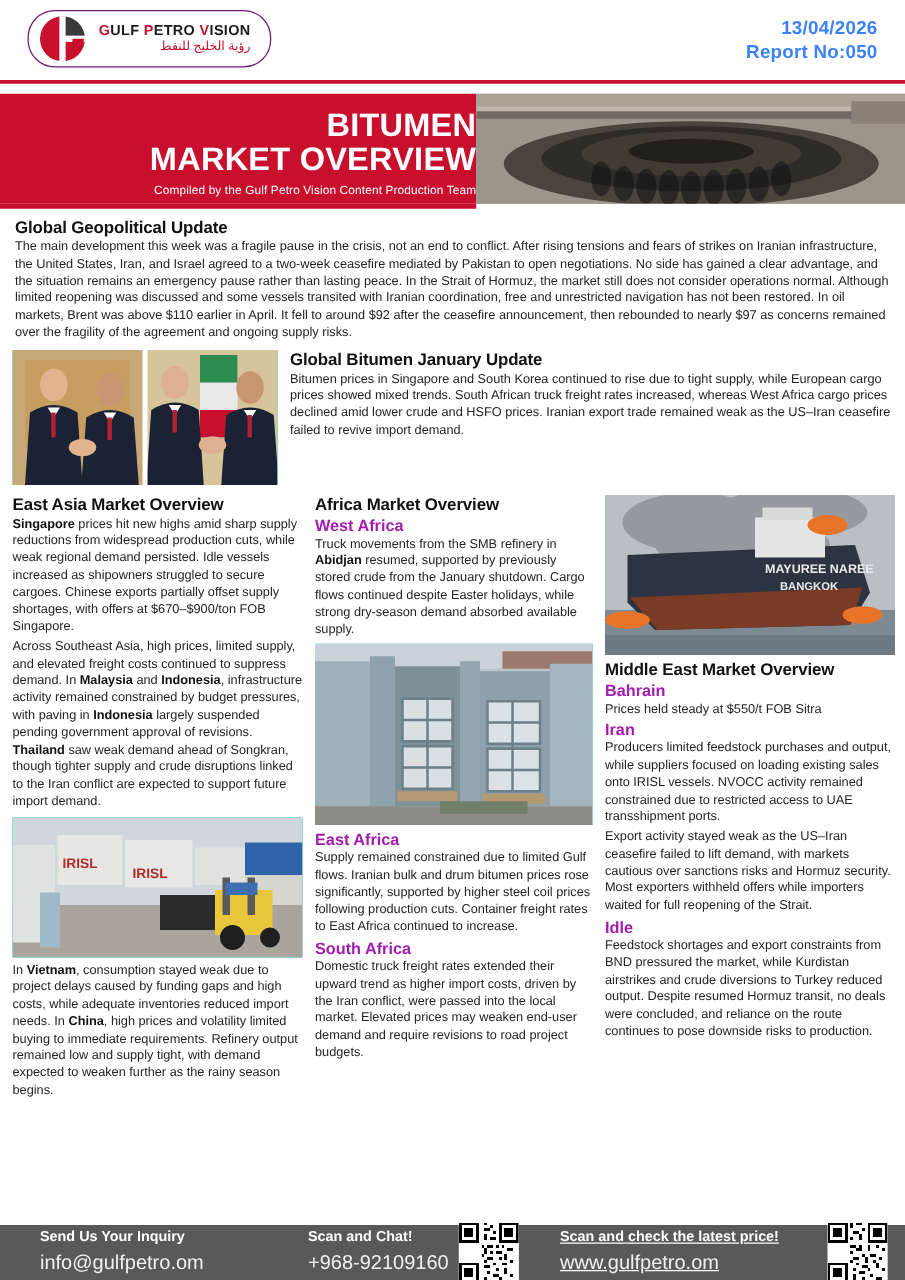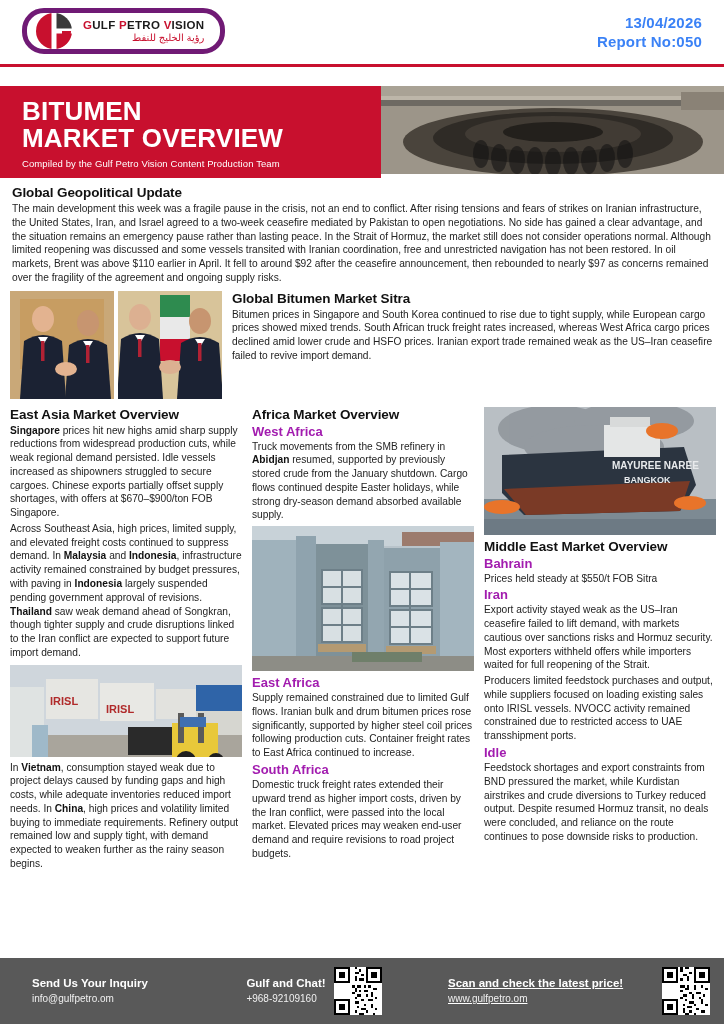--- a/index.html
+++ b/index.html
@@ -26,21 +26,21 @@
     display: flex;
     align-items: flex-start;
     justify-content: space-between;
   }
   .logo-wrap { display: flex; align-items: center; gap: 6px; }
   .logo-mark {
     position: relative;
     width: 42px; height: 42px;
   }
   .logo-badge {
-    border: 5px solid #701a75;
+    border: 1px solid #701a75;
     border-radius: 22px;
     padding: 4px 16px 4px 6px;
     display: flex;
     align-items: center;
     gap: 8px;
     height: 46px;
   }
   .logo-text-block { line-height: 1.05; }
   .logo-en {
     font-size: 11.5px;
@@ -73,21 +73,22 @@
   .hr-red {
     height: 3px;
     background: #c8102e;
     margin: 2px 0 0 0;
   }
 
   
   .banner {
     display: flex;
     height: 88px;
-    margin-top: 19px;
+    margin-top: 8px;
+    text-align: right;
   }
   .banner-left {
     background: #c8102e;
     flex: 0 0 381px;
     padding: 12px 0 0 22px;
     color: #fff;
     position: relative;
   }
   .banner-title {
     font-size: 26px;
@@ -159,39 +160,39 @@
     display: flex;
     gap: 10px;
     margin-top: 8px;
     align-items: flex-start;
   }
   .col { width: 228px; }
   .col-1 { width: 232px; }
   .col-2 { width: 222px; }
   .col-3 { width: 232px; }
 
-  .photo-forklift { width: 232px; height: 92px; margin: 5px 0 4px 0; }
+  .photo-forklift { width: 232px; height: 112px; margin: 5px 0 4px 0; }
   .photo-containers { width: 222px; height: 145px; margin: 4px 0 4px 0; }
   .photo-ship { width: 232px; height: 128px; margin: 0 0 4px 0; }
 
   
   .footer {
     position: absolute;
     left: 0; right: 0; bottom: 0;
-    height: 66px;
+    height: 44px;
     background: #595959;
     display: flex;
     align-items: center;
     color: #fff;
     padding: 0 14px;
   }
   .foot-block { display: flex; align-items: center; }
   .foot-txt { line-height: 1.45; }
   .foot-title { font-size: 11.5px; font-weight: bold; }
-  .foot-val { font-size: 10px; color: #f0f0f0; }
+  .foot-val { font-size: 16px; color: #f0f0f0; }
   .qr {
     width: 48px; height: 48px;
     background: #fff;
     margin-left: 8px;
     position: relative;
     overflow: hidden;
   }
   .f1 { margin-left: 18px; width: 218px; }
   .f2 { margin-left: 0px; width: 205px; }
   .f3 { margin-left: 0px; flex: 1; justify-content: flex-start; }
@@ -299,21 +300,21 @@
               <rect x="76" y="54" width="3.5" height="18"></rect>
             <rect x="128" y="48" width="3.5" height="18"></rect>
               <rect x="188" y="52" width="3.5" height="18"></rect>
           </g>
           <ellipse cx="56" cy="78" rx="11" ry="7" fill="#e3b390"></ellipse>
           <ellipse cx="160" cy="76" rx="11" ry="7" fill="#dcb091"></ellipse>
           <rect x="104" y="0" width="4" height="108" fill="#ffffff"></rect>
         </svg>
       </div>
       <div style="flex:1;">
-        <h2 class="sec" style="margin-top:0;">Global Bitumen Market Sitra</h2>
+        <h2 class="sec" style="margin-top:0;">Global Bitumen January Update</h2>
         <p class="body">Bitumen prices in Singapore and South Korea continued to rise due to tight supply, while European cargo prices showed mixed trends. South African truck freight rates increased, whereas West Africa cargo prices declined amid lower crude and HSFO prices. Iranian export trade remained weak as the US–Iran ceasefire failed to revive import demand.</p>
       </div>
     </div>
 
     <div class="cols">
 
       <div class="col col-1">
         <h2 class="sec" style="margin-top:0;">East Asia Market Overview</h2>
         <p class="body"><b>Singapore</b><span> prices hit new highs amid sharp supply reductions from widespread production cuts, while weak regional demand persisted. Idle vessels increased as shipowners struggled to secure cargoes. Chinese exports partially offset supply shortages, with offers at $670–$900/ton FOB Singapore.</span></p>
         <p class="body">Across Southeast Asia, high prices, limited supply, and elevated freight costs continued to suppress demand. In <b>Malaysia</b> and <b>Indonesia</b>, infrastructure activity remained constrained by budget pressures, with paving in <b>Indonesia</b> largely suspended pending government approval of revisions. <b>Thailand</b> saw weak demand ahead of Songkran, though tighter supply and crude disruptions linked to the Iran conflict are expected to support future import demand.</p>
@@ -403,40 +404,40 @@
               <text x="128" y="62" font-size="10">MAYUREE NAREE</text>
               <text x="140" y="76" font-size="9">BANGKOK</text>
             </g>
             <rect x="0" y="112" width="232" height="16" fill="#6d7a84"></rect>
           </svg>
         </div>
         <h2 class="sec" style="margin-top:0;">Middle East  Market Overview</h2>
         <h3 class="sub">Bahrain</h3>
         <p class="body">Prices held steady at $550/t FOB Sitra</p>
         <h3 class="sub">Iran</h3>
+        <p class="body">Producers limited feedstock purchases and output, while suppliers focused on loading existing sales onto IRISL vessels. NVOCC activity remained constrained due to restricted access to UAE transshipment ports.</p>
         <p class="body">Export activity stayed weak as the US–Iran ceasefire failed to lift demand, with markets cautious over sanctions risks and Hormuz security. Most exporters withheld offers while importers waited for full reopening of the Strait.</p>
-        <p class="body">Producers limited feedstock purchases and output, while suppliers focused on loading existing sales onto IRISL vessels. NVOCC activity remained constrained due to restricted access to UAE transshipment ports.</p>
         <h3 class="sub">Idle</h3>
         <p class="body">Feedstock shortages and export constraints from BND pressured the market, while Kurdistan airstrikes and crude diversions to Turkey reduced output. Despite resumed Hormuz transit, no deals were concluded, and reliance on the route continues to pose downside risks to production.</p>
       </div>
 
     </div>
   </div>
 
   <div class="footer">
     <div class="foot-block f1">
       <div class="foot-txt">
         <div class="foot-title">Send Us Your Inquiry</div>
         <div class="foot-val">info@gulfpetro.om</div>
       </div>
     </div>
 
     <div class="foot-block f2">
       <div class="foot-txt">
-        <div class="foot-title">Gulf and Chat!</div>
+        <div class="foot-title">Scan and Chat!</div>
         <div class="foot-val">+968-92109160</div>
       </div>
       <div class="qr">
         <svg width="48" height="48" viewBox="0 0 21 21" shape-rendering="crispEdges">
           <rect width="21" height="21" fill="#fff"></rect>
           <g fill="#000">
             <rect x="0" y="0" width="7" height="7"></rect>
               <rect x="1" y="1" width="5" height="5" fill="#fff"></rect>
               <rect x="2" y="2" width="3" height="3"></rect>
             <rect x="14" y="0" width="7" height="7"></rect>

